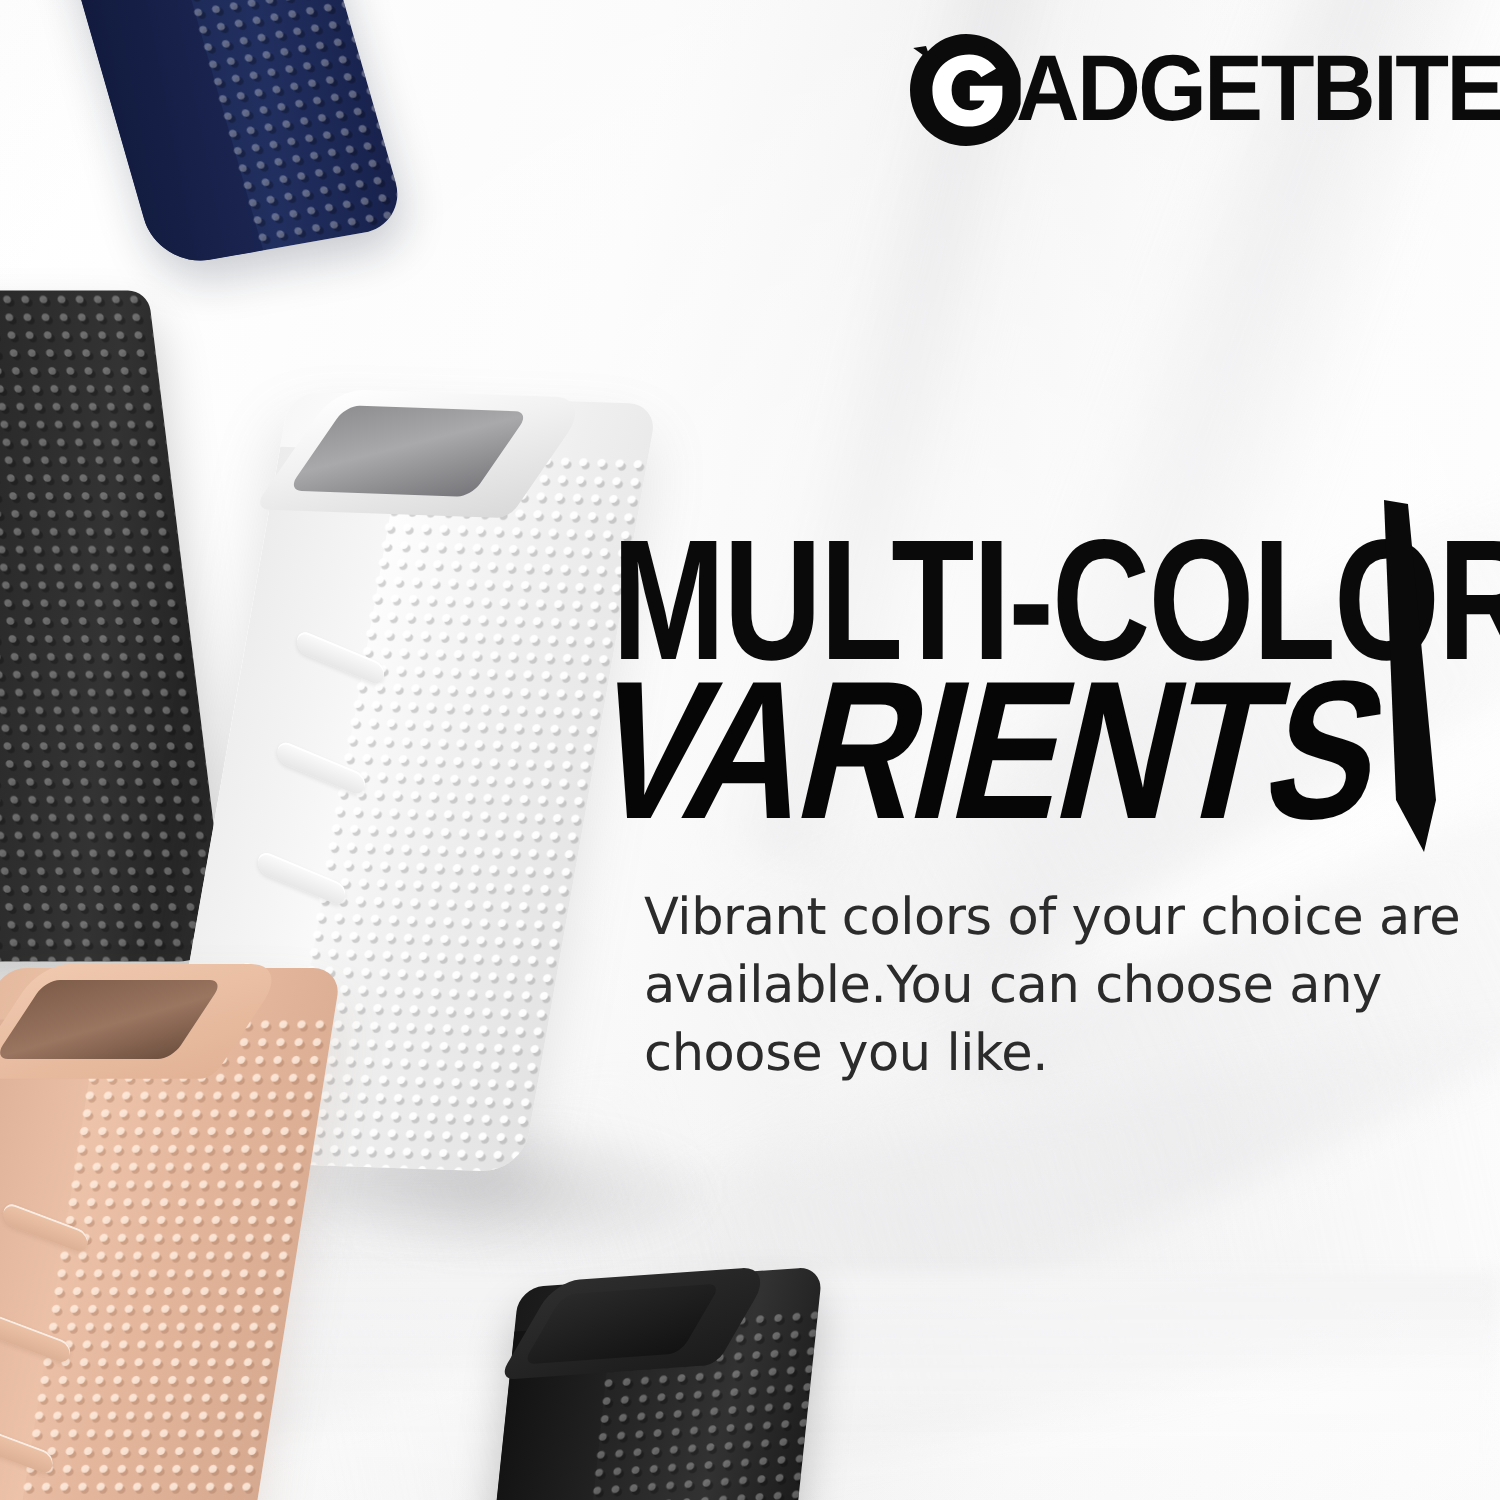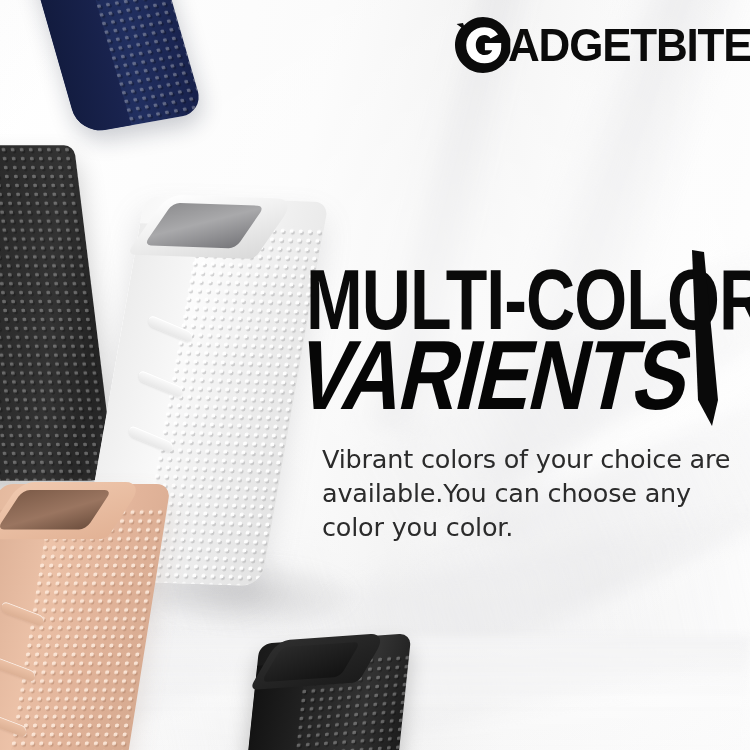--- a/index.html
+++ b/index.html
@@ -327,16 +327,16 @@
     <div class="hl-line2">VARIENTS</div>
   </div>
 
   <div id="accent-slash">
     <svg width="56" height="176" viewBox="0 0 56 176" xmlns="http://www.w3.org/2000/svg">
       <path d="M14 0 L26 2 L40 150 L34 176 L20 150 Z" fill="#0a0a0a"></path>
     </svg>
   </div>
 
   <div id="body-copy">
-    <p>Vibrant colors of your choice are available.You can choose any color you color.</p>
+    <p>Vibrant colors of your choice are available.You can choose any choose you like.</p>
   </div>
 
 </div>
 
 </body></html>

